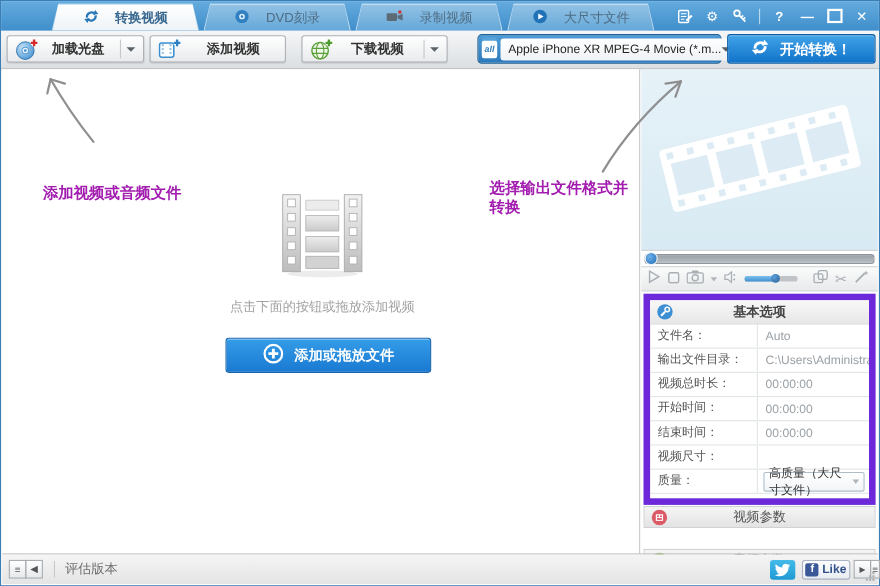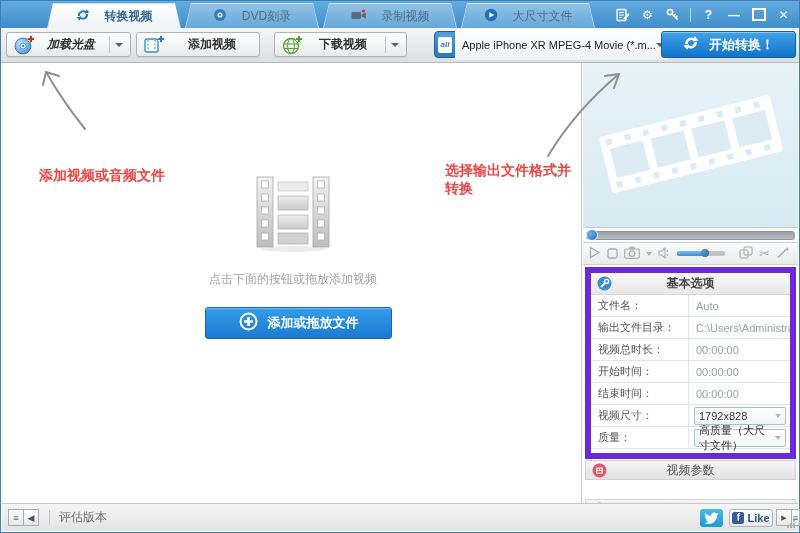--- a/index.html
+++ b/index.html
@@ -20,31 +20,31 @@
   .wc-max-box{width:10px;height:9px;border:2px solid #fff;}
   .wc-gear{font-size:14px;}
 
   
   .toolbar{position:absolute;top:27px;left:0;right:0;height:34px;background:linear-gradient(#f4f6f7,#dcdfe2);border-bottom:1px solid #b9bdc1;}
   .tbtn{position:absolute;top:4px;height:25px;border:1px solid #aeb3b8;border-radius:3px;background:linear-gradient(#ffffff,#e8eaec);box-shadow:0 1px 1px rgba(0,0,0,.08);display:flex;align-items:center;font-size:12px;font-weight:bold;color:#333;box-sizing:border-box;}
   .tbtn .lbl{flex:1;text-align:center;}
   .tbtn .split{width:1px;height:17px;background:#c3c8cc;margin:0 2px;}
   .darr{width:0;height:0;border-left:4px solid transparent;border-right:4px solid transparent;border-top:4px solid #5a6268;margin:0 7px 0 3px;}
   .tbtn .ic{margin-left:7px;display:flex;}
-  .fmt-group{position:absolute;left:433px;top:3px;width:222px;height:27px;border-radius:4px;background:linear-gradient(#4e9bd5,#2b7abc);border:1px solid #1f6196;display:flex;align-items:center;box-sizing:border-box;padding:2px;}
+  .fmt-group{position:absolute;left:433px;top:3px;width:222px;height:27px;border-radius:4px;background:linear-gradient(#4e9bd5,#2b7abc);border:1px solid #1f6196;display:flex;align-items:flex-end;box-sizing:border-box;padding:2px;}
   .allicon{width:22px;height:21px;margin:0 3px 0 1px;background:linear-gradient(#5aa5dc,#2d7cbd);border-radius:3px;position:relative;display:flex;align-items:center;justify-content:center;}
   .allicon .doc{width:14px;height:16px;background:#fff;border-radius:2px;display:flex;align-items:center;justify-content:center;font-size:8px;font-weight:bold;font-style:italic;color:#2d7cbd;}
-  .fmt-box{flex:1;height:31px;background:linear-gradient(#ffffff,#eef2f5);border-radius:3px;display:flex;align-items:center;font-size:11px;color:#222;padding:0 5px 0 7px;}
+  .fmt-box{flex:1;height:20px;background:linear-gradient(#ffffff,#eef2f5);border-radius:3px;display:flex;align-items:center;font-size:11px;color:#222;padding:0 5px 0 7px;}
   .fmt-box .txt{flex:1;white-space:nowrap;overflow:hidden;}
   .convert-btn{position:absolute;left:660px;top:3px;width:135px;height:27px;border-radius:3px;border:1px solid #0e5fa8;background:linear-gradient(#41a3e8,#1173c9);color:#fff;font-size:13px;font-weight:bold;display:flex;align-items:center;justify-content:center;gap:10px;box-sizing:border-box;box-shadow:inset 0 1px 0 rgba(255,255,255,.4);}
 
   
   .main{position:absolute;top:61px;left:1px;right:1px;bottom:28px;background:#fff;border-top:1px solid #b6babd;}
   .left-panel{position:absolute;left:0;top:0;width:580px;height:100%;border-right:1px solid #c5c9cc;background:#fff;box-sizing:border-box;}
-  .hint{position:absolute;font-size:14px;font-weight:bold;color:#ef4444;}
+  .hint{position:absolute;font-size:14px;font-weight:bold;color:#a21caf;}
   .hint-left{left:37px;top:104px;}
   .hint-right{left:443px;top:99px;}
   .drop-hint{position:absolute;left:160px;top:208px;width:262px;text-align:center;font-size:12px;color:#a2a2a2;}
   .film-icon{position:absolute;left:252px;top:112px;}
   .add-btn{position:absolute;left:203px;top:244px;width:187px;height:32px;border-radius:3px;border:1px solid #1565ae;background:linear-gradient(#349ce8,#1a7ad2);color:#fff;font-size:13px;font-weight:bold;display:flex;align-items:center;justify-content:center;gap:10px;box-sizing:border-box;box-shadow:inset 0 1px 0 rgba(255,255,255,.35);}
   .arrows{position:absolute;left:0;top:0;pointer-events:none;z-index:5;}
 
   
   .right-panel{position:absolute;left:581px;top:0;right:0;height:100%;}
   .preview{position:absolute;left:0;top:0;right:0;height:165px;background:linear-gradient(#e6f2f8,#d8eaf3);border-bottom:1px solid #c2cacf;box-sizing:border-box;}
@@ -151,21 +151,21 @@
       <span class="wc" style="font-weight:bold;">?</span>
       <span class="wc wc-min">—</span>
       <span class="wc">
           <span class="wc-max-box"></span>
         </span>
       <span class="wc" style="font-weight:bold;">✕</span>
     </div>
   </div>
 
   <div class="toolbar">
-    <div class="tbtn" style="left:5px;width:125px;font-style:italic;">
+    <div class="tbtn" style="left:5px;width:125px;">
       <span class="ic">
           <svg width="21" height="20" viewBox="0 0 21 20">
             <defs>
               <radialGradient id="dg" cx="0.35" cy="0.35" r="0.8">
                 <stop offset="0" stop-color="#c4e2f6"></stop>
                 <stop offset="1" stop-color="#3e8fd0"></stop>
               </radialGradient>
             </defs>
             <circle cx="9" cy="11" r="8" fill="url(#dg)" stroke="#2b6ea8" stroke-width="0.8"></circle>
             <circle cx="9" cy="11" r="3" fill="#eaf4fb" stroke="#5b9fd6"></circle>
@@ -368,24 +368,20 @@
         <div class="opt-row">
           <span class="opt-label">开始时间：</span>
           <span class="opt-value">00:00:00</span>
         </div>
         <div class="opt-row">
           <span class="opt-label">结束时间：</span>
           <span class="opt-value">00:00:00</span>
         </div>
         <div class="opt-row">
           <span class="opt-label">视频尺寸：</span>
-          <span class="opt-select">
-            <span>1792x828</span>
-            <span class="cdarr"></span>
-          </span>
         </div>
         <div class="opt-row">
           <span class="opt-label">质量：</span>
           <span class="opt-select">
             <span>高质量（大尺寸文件）</span>
             <span class="cdarr"></span>
           </span>
         </div>
       </div>
 

